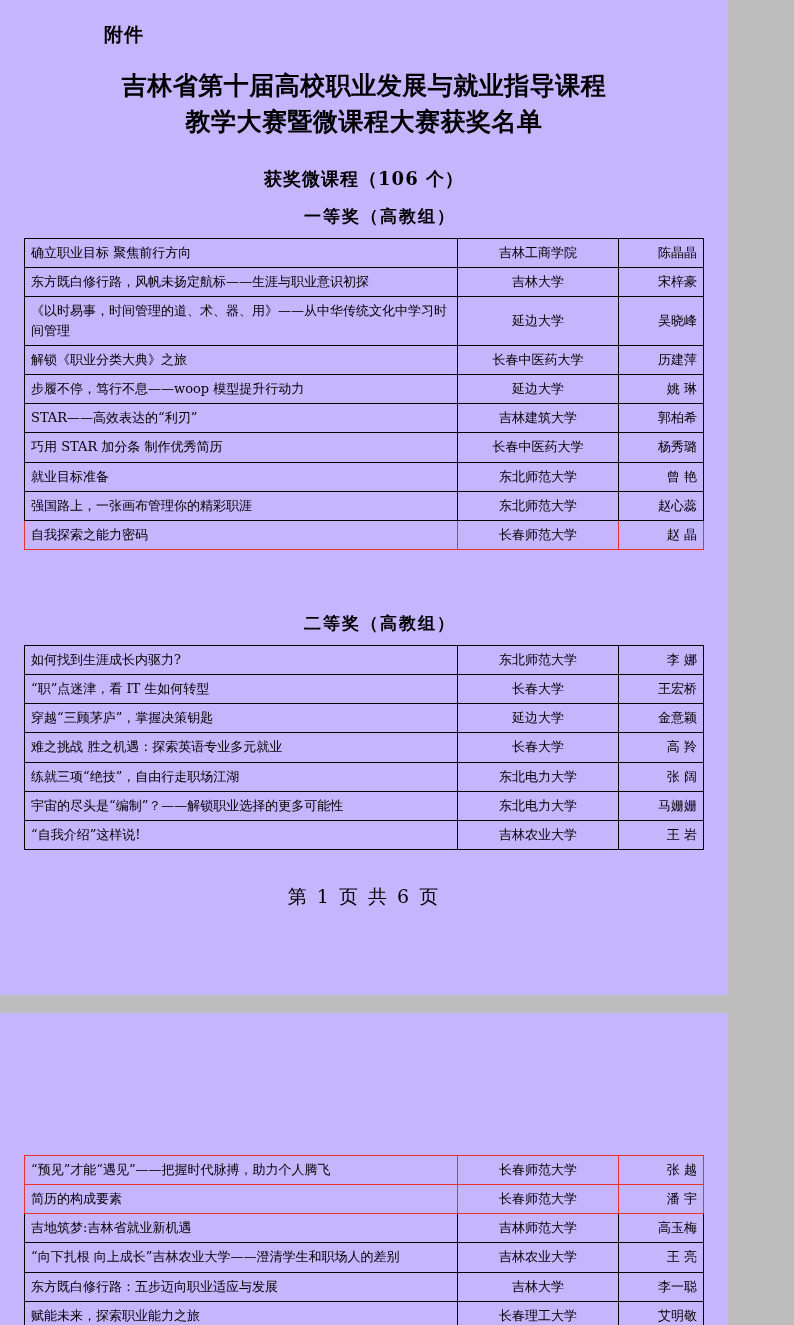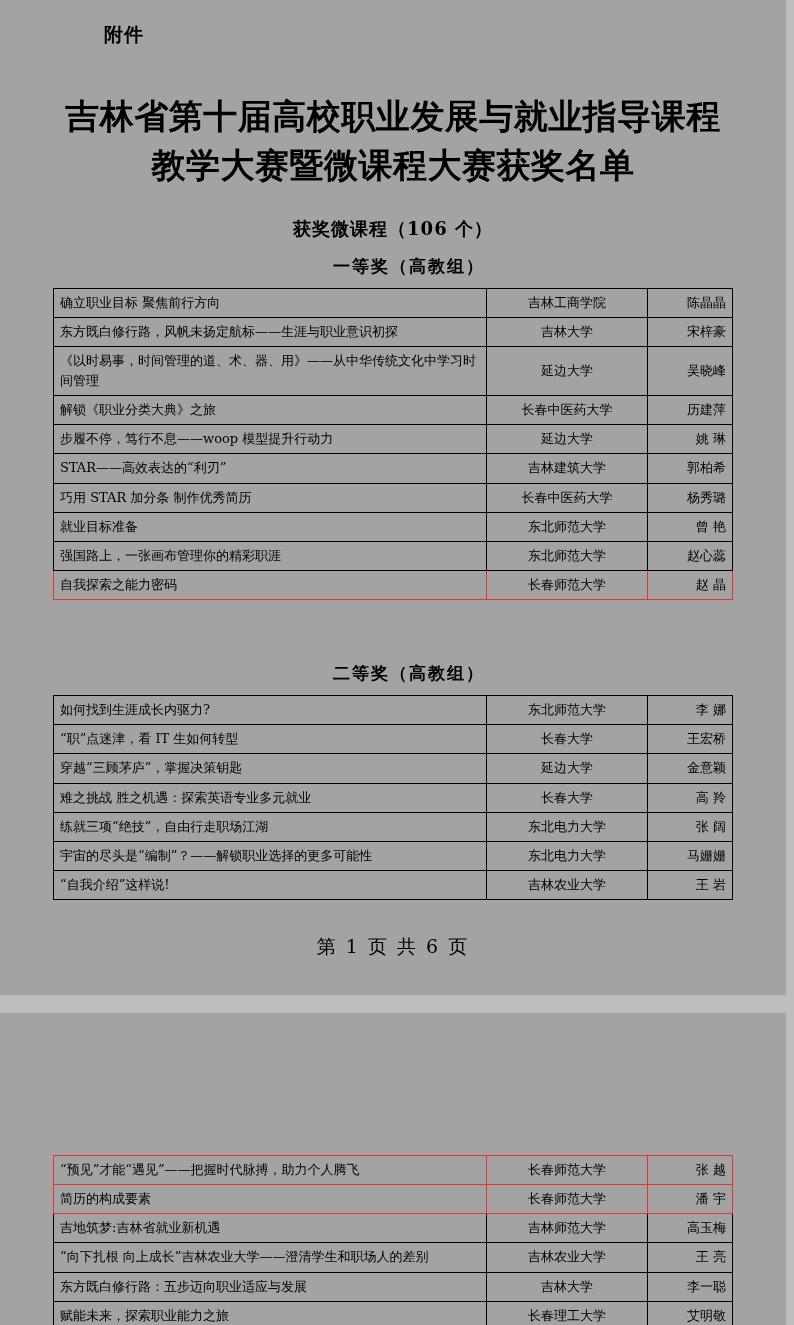--- a/index.html
+++ b/index.html
@@ -5,44 +5,44 @@
   html, body {
     margin: 0;
     padding: 0;
     background: #bdbdbd;
   }
   body {
     font-family: "DejaVu Serif", "Liberation Serif", serif;
     width: 794px;
   }
   .page {
-    width: 786px;
-    background: #a3a3a3;
+    width: 728px;
+    background: #c4b5fd;
     box-sizing: border-box;
     position: relative;
   }
   .page-1 { height: 995px; padding: 0; }
   .page-gap { height: 18px; background: #bdbdbd; }
   .page-2 { height: 312px; padding: 0; }
 
   .attachment-label {
     position: absolute;
     left: 104px;
     top: 22px;
     font-size: 19px;
     font-weight: bold;
     letter-spacing: 1px;
     font-family: "DejaVu Serif", "Liberation Serif", serif;
   }
 
   .doc-title {
     margin: 0;
-    padding-top: 92px;
-    text-align: center;
-    font-size: 34px;
+    padding-top: 68px;
+    text-align: center;
+    font-size: 25px;
     font-weight: bold;
     line-height: 1.45;
     letter-spacing: 0.5px;
   }
   .doc-title .line { display: block; }
 
   .section-heading {
     text-align: center;
     font-size: 18px;
     font-weight: bold;

